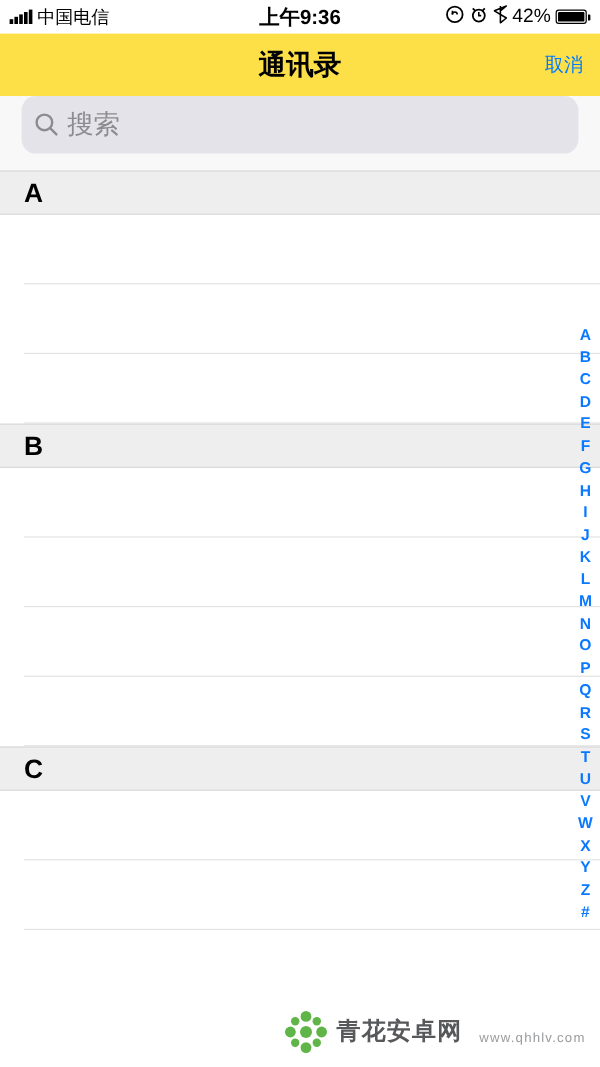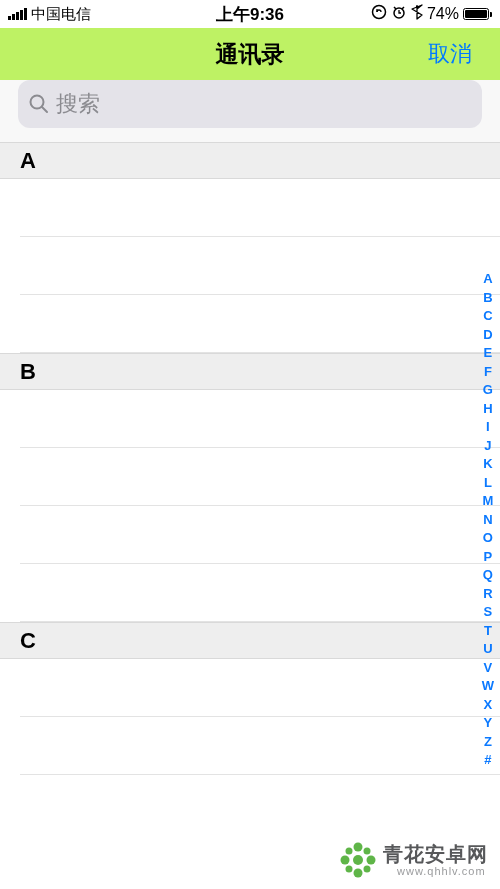--- a/index.html
+++ b/index.html
@@ -36,25 +36,25 @@
     .battery-icon { display: inline-flex; align-items: center; }
     .battery-body { width: 26px; height: 12px; border: 1.5px solid #000; border-radius: 2.5px; position: relative; }
     .battery-fill { position: absolute; left: 1px; top: 1px; bottom: 1px; width: 90%; background: #000; border-radius:1px; }
     .battery-tip { width: 2px; height: 5px; background: #000; margin-left: 1px; border-radius: 0 1px 1px 0; }
     .nav-bar {
       height: 52px;
       display: flex;
       align-items: center;
       justify-content: center;
       position: relative;
-      background: #bef264;
+      background: #fde047;
       border-bottom: none;
     }
     .nav-title { font-size: 23px; font-weight: 600; color: #000; }
-    .nav-cancel { position: absolute; right: 28px; font-size: 22px; color: #007aff; }
+    .nav-cancel { position: absolute; right: 14px; font-size: 16px; color: #007aff; }
     .search-container { background: #f8f8f8; padding: 0 18px 14px 18px; }
     .search-field {
       height: 48px;
       background: #e4e3e9;
       border-radius: 12px;
       display: flex;
       align-items: center;
       padding: 10px 10px;
       gap: 6px;
     }
@@ -96,21 +96,21 @@
     }
     .watermark {
       position: absolute;
       bottom: 10px;
       right: 12px;
       display: flex;
       align-items: center;
       gap: 6px;
     }
     .wm-icon { width: 38px; height: 38px; }
-    .wm-text { display: flex; flex-direction: column; align-items: flex-start; line-height: 1.1; }
+    .wm-text { display: flex; flex-direction: row; align-items: flex-end; line-height: 1.1; }
     .wm-main { font-size: 20px; font-weight: 700; color: #57585a; letter-spacing: 1px; }
     .wm-sub { font-size: 11px; color: #9a9b9d; letter-spacing: 1px; margin-left: 14px; }
     .content { background:#fff; }
   </style>
 </head>
 <body>
 
 <div class="status-bar">
   <div class="status-left">
     <span class="signal-bars">
@@ -136,21 +136,21 @@
           <circle cx="8" cy="9" r="5" fill="none" stroke="#000" stroke-width="1.5"></circle>
           <path d="M8 6v3h2" stroke="#000" stroke-width="1.3" fill="none"></path>
           <path d="M3 3l2 2M13 3l-2 2" stroke="#000" stroke-width="1.5"></path>
         </svg>
     </span>
     <span>
       <svg width="12" height="16" viewBox="0 0 12 16">
           <path d="M6 1v14l5-4-10-6 10-4-5 4" fill="none" stroke="#000" stroke-width="1.3" stroke-linejoin="round"></path>
         </svg>
     </span>
-    <span>74%</span>
+    <span>42%</span>
     <span class="battery-icon">
       <span class="battery-body">
           <span class="battery-fill"></span>
         </span>
       <span class="battery-tip"></span>
     </span>
   </div>
 </div>
 
 <div class="nav-bar">

